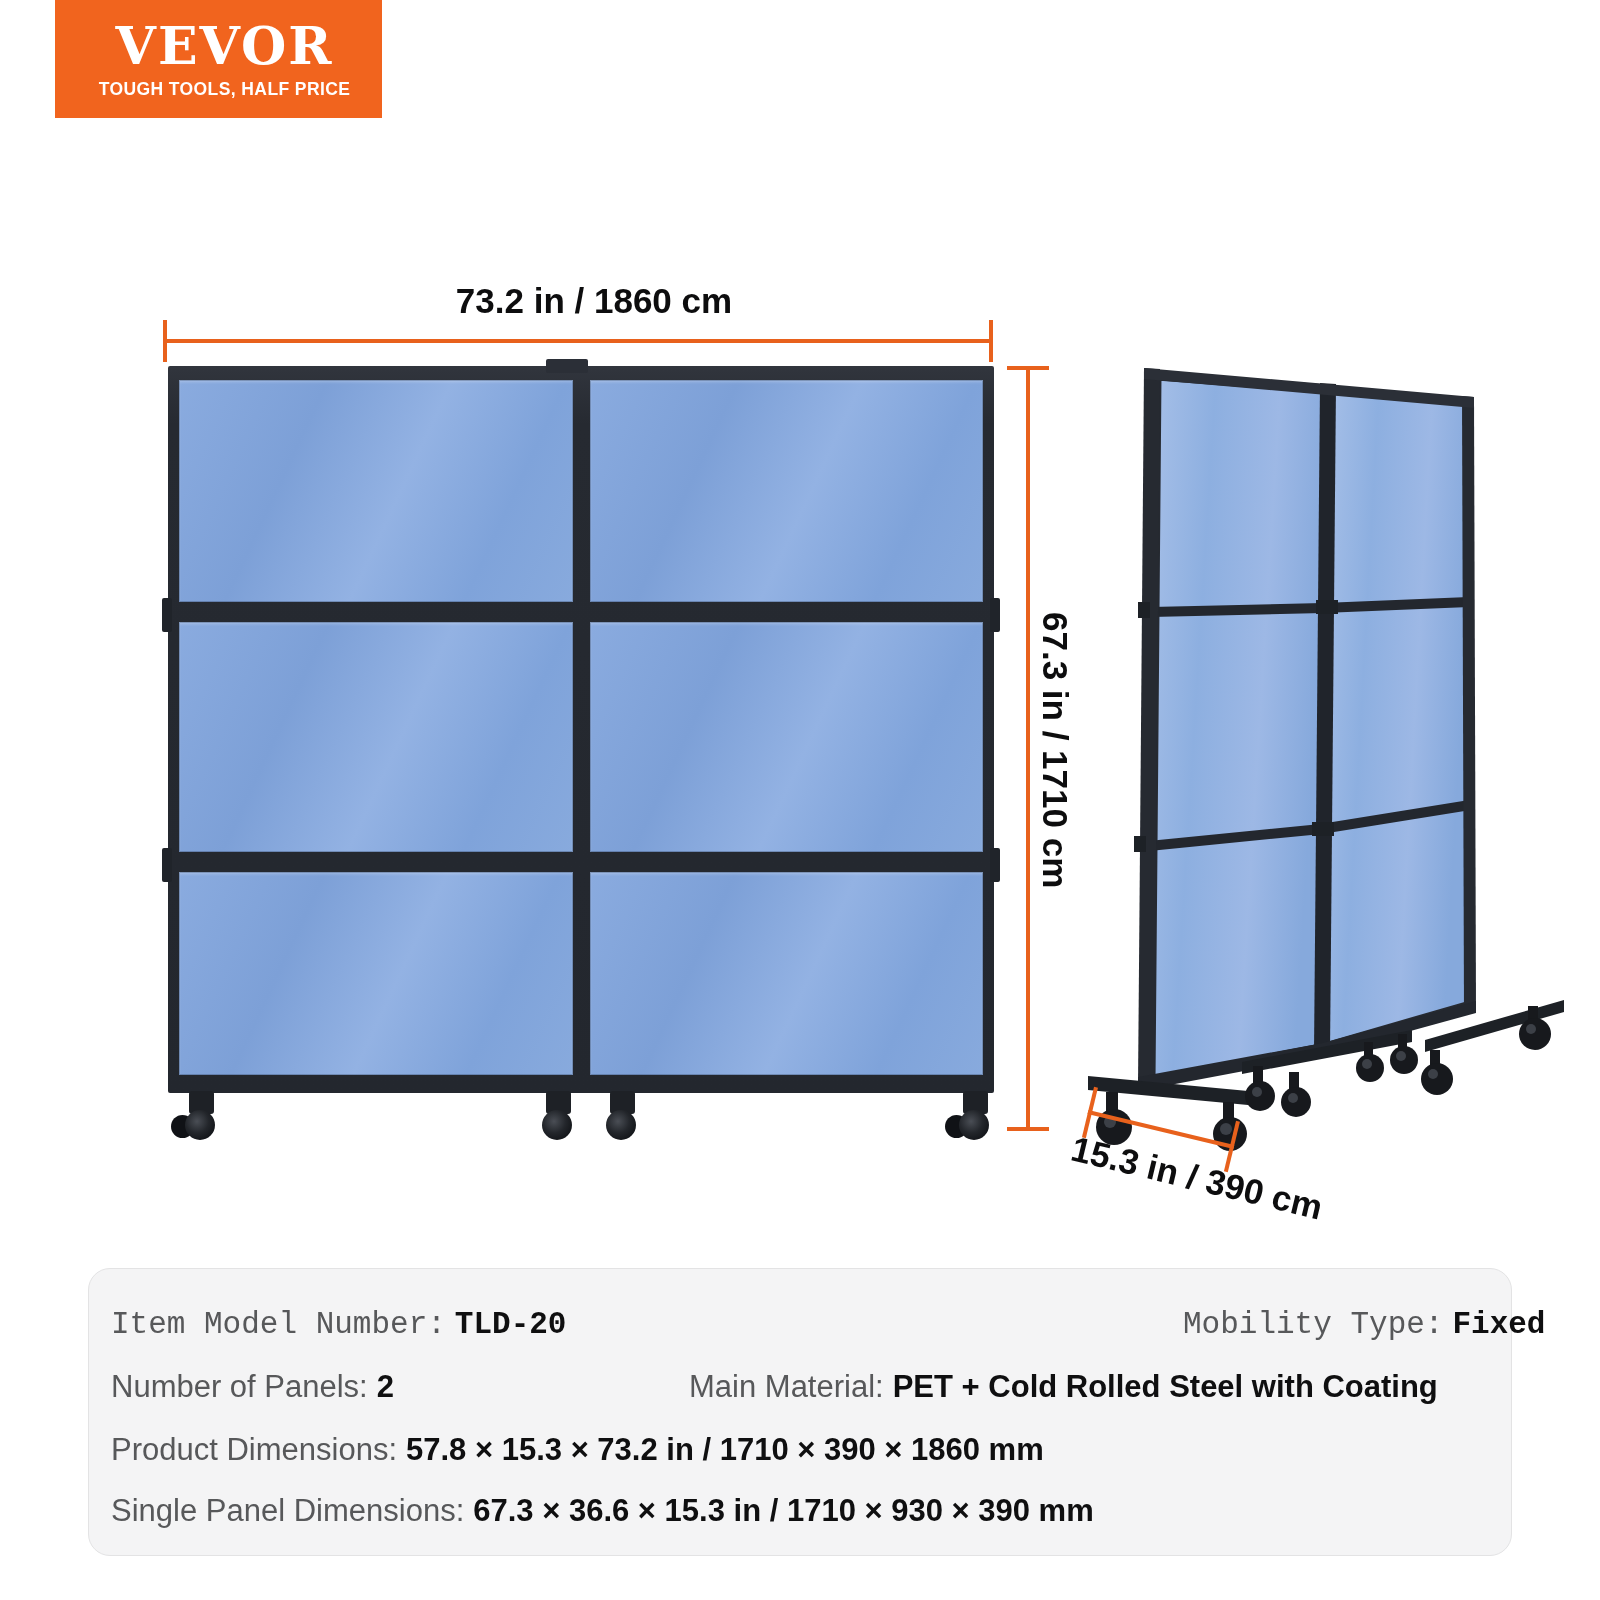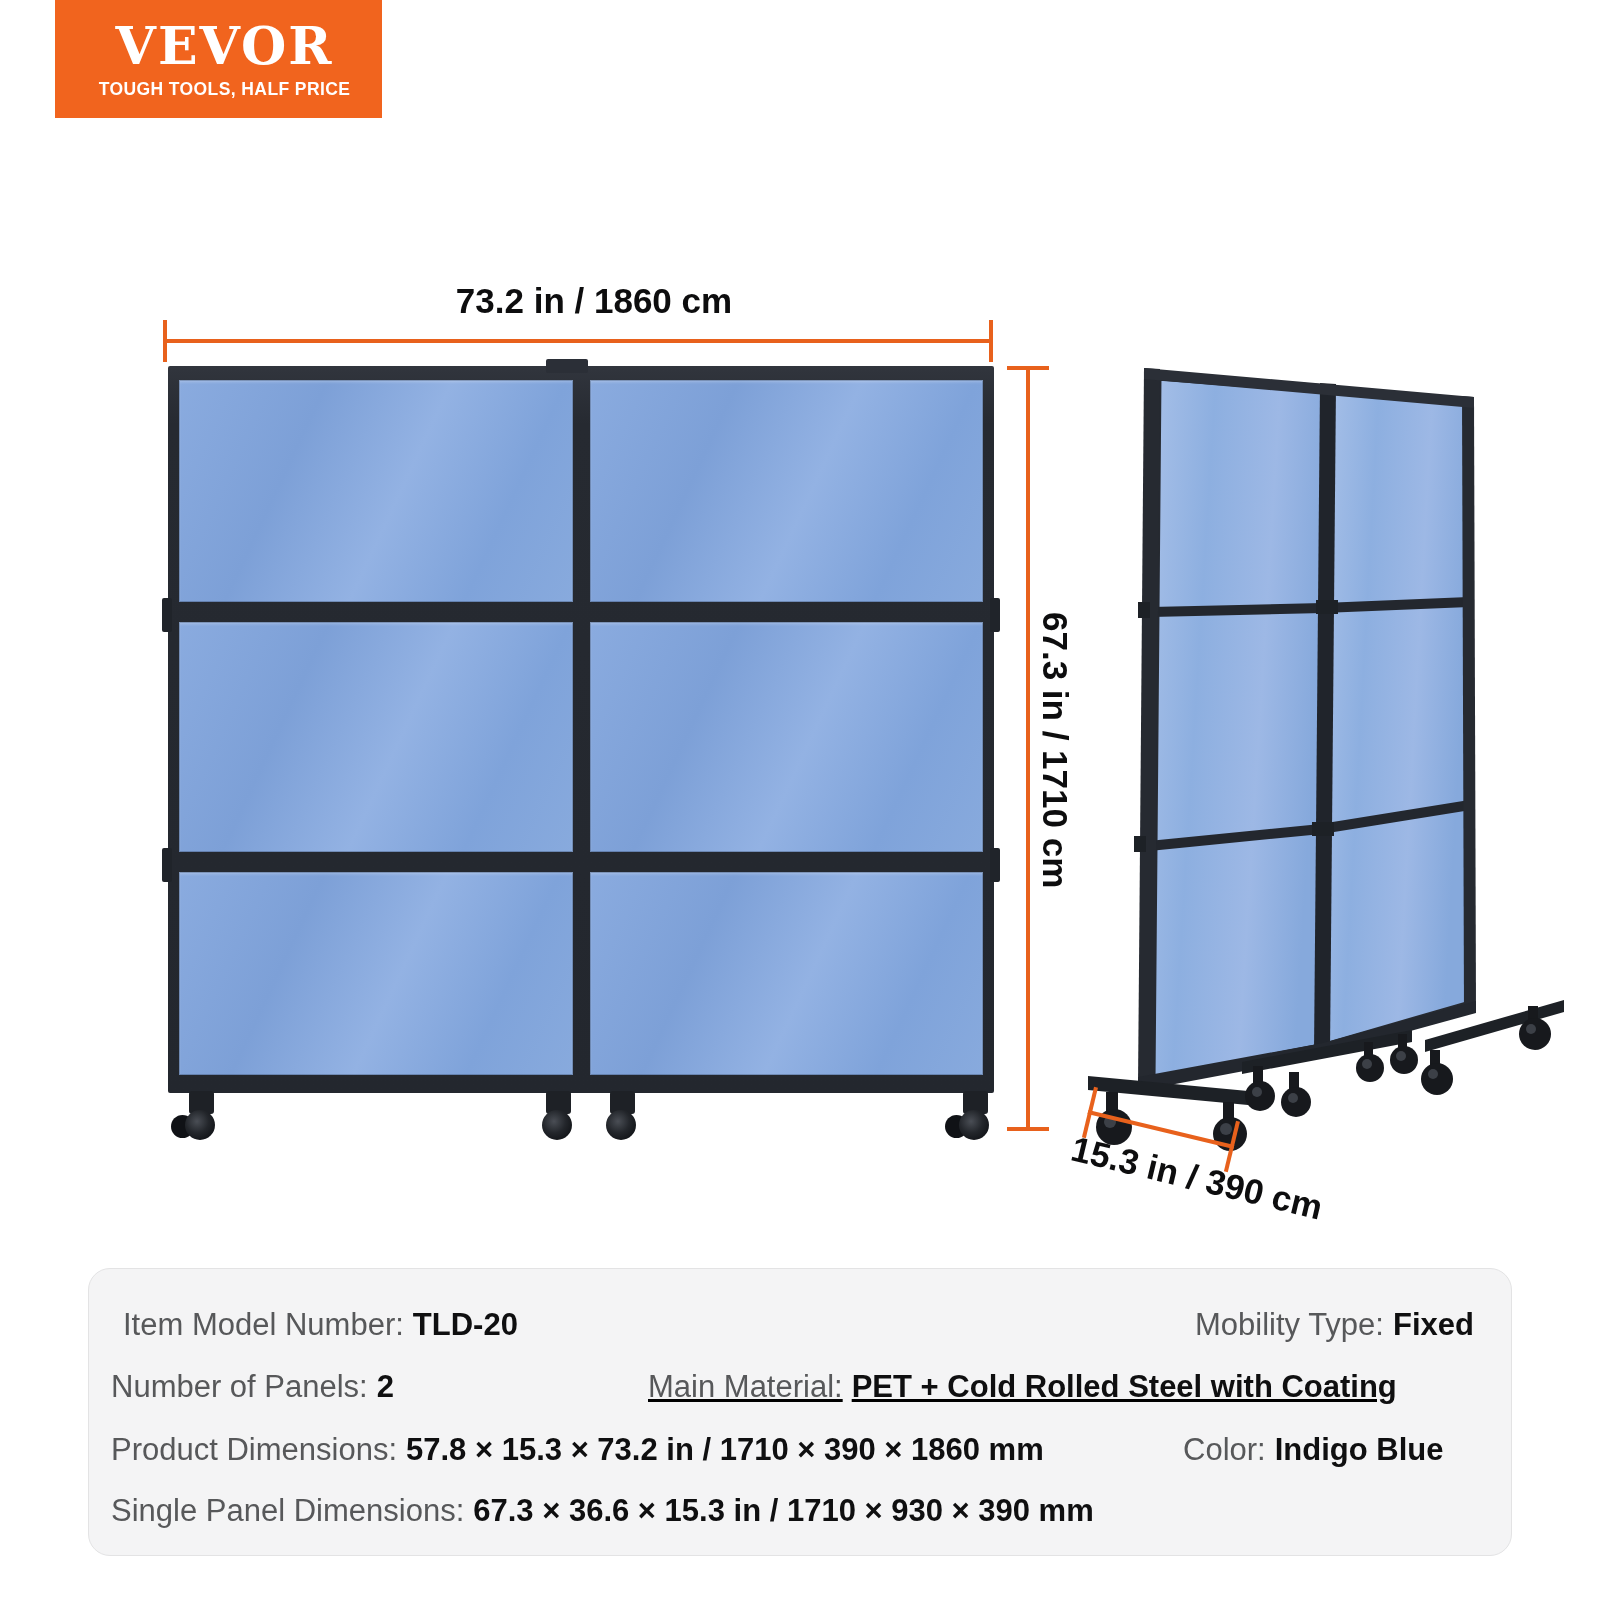--- a/index.html
+++ b/index.html
@@ -201,42 +201,39 @@
   <g transform="translate(8,762) rotate(13.5)">
     <line x1="0" y1="0" x2="150" y2="0" stroke="#E8611C" stroke-width="4"></line>
     <line x1="2" y1="-26" x2="2" y2="26" stroke="#E8611C" stroke-width="4"></line>
     <line x1="148" y1="-26" x2="148" y2="26" stroke="#E8611C" stroke-width="4"></line>
   </g>
 </svg>
 
 <div class="abs dim-label dim-depth-label">15.3 in / 390 cm</div>
 
 <div class="abs spec-card">
-  <div class="spec-row" style="left:12px;top:36px;width:100%;">
+  <div class="spec-row" style="left:0;top:36px;width:100%;font-family:Liberation Mono, monospace;">
     <span class="spec-pair" style="left:22px;">
       <span class="lbl">Item Model Number:</span><span class="val">TLD-20</span>
     </span>
     <span class="spec-pair" style="left:1094px;text-align:right;">
       <span class="lbl">Mobility Type:</span><span class="val">Fixed</span>
     </span>
   </div>
   <div class="spec-row" style="left:0;top:98px;width:100%;">
     <span class="spec-pair" style="left:22px;">
       <span class="lbl">Number of Panels:</span><span class="val">2</span>
     </span>
-    <span class="spec-pair" style="left:559px;text-decoration:underline;">
+    <span class="spec-pair" style="left:600px;">
       <span class="lbl">Main Material:</span><span class="val">PET + Cold Rolled Steel with Coating</span>
     </span>
   </div>
   <div class="spec-row" style="left:0;top:161px;width:100%;">
     <span class="spec-pair" style="left:22px;">
       <span class="lbl">Product Dimensions:</span><span class="val">57.8 × 15.3 × 73.2 in / 1710 × 390 × 1860 mm</span>
     </span>
-    <span class="spec-pair" style="left:1094px;">
-      <span class="lbl">Color:</span><span class="val">Indigo Blue</span>
-    </span>
   </div>
   <div class="spec-row" style="left:0;top:222px;width:100%;">
     <span class="spec-pair" style="left:22px;">
       <span class="lbl">Single Panel Dimensions:</span><span class="val">67.3 × 36.6 × 15.3 in / 1710 × 930 × 390 mm</span>
     </span>
   </div>
 </div>
 
 </body></html>

